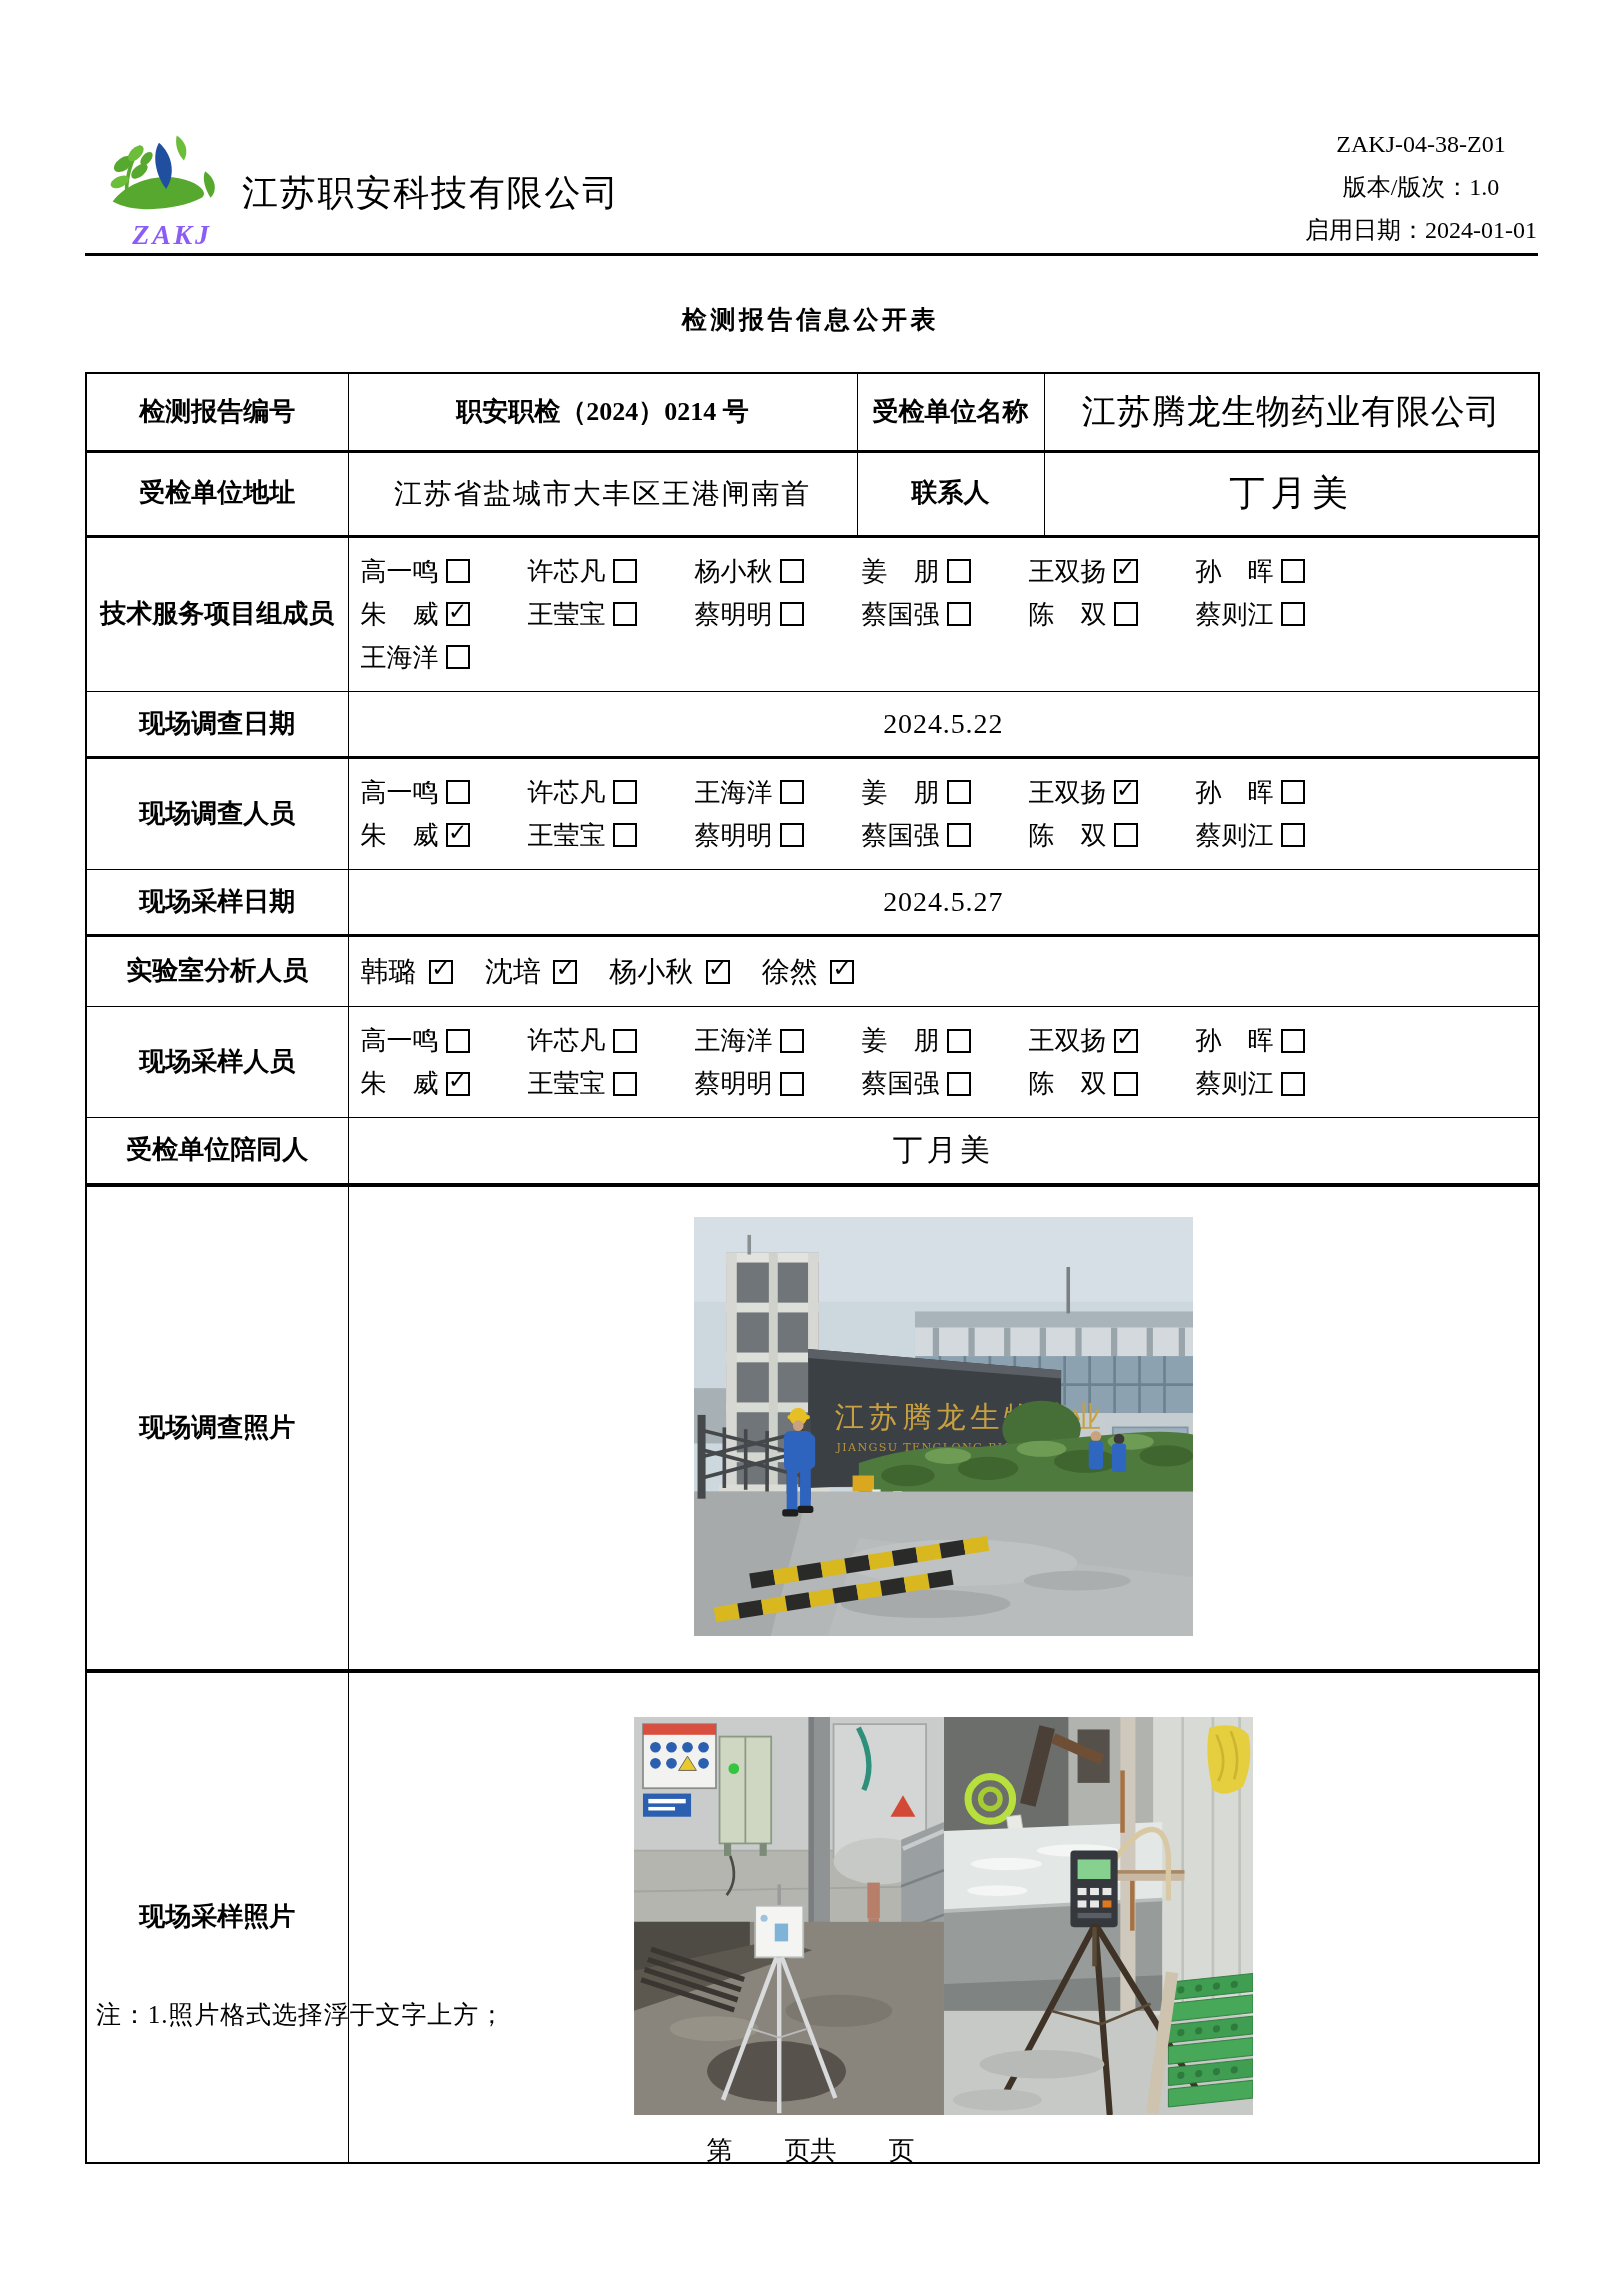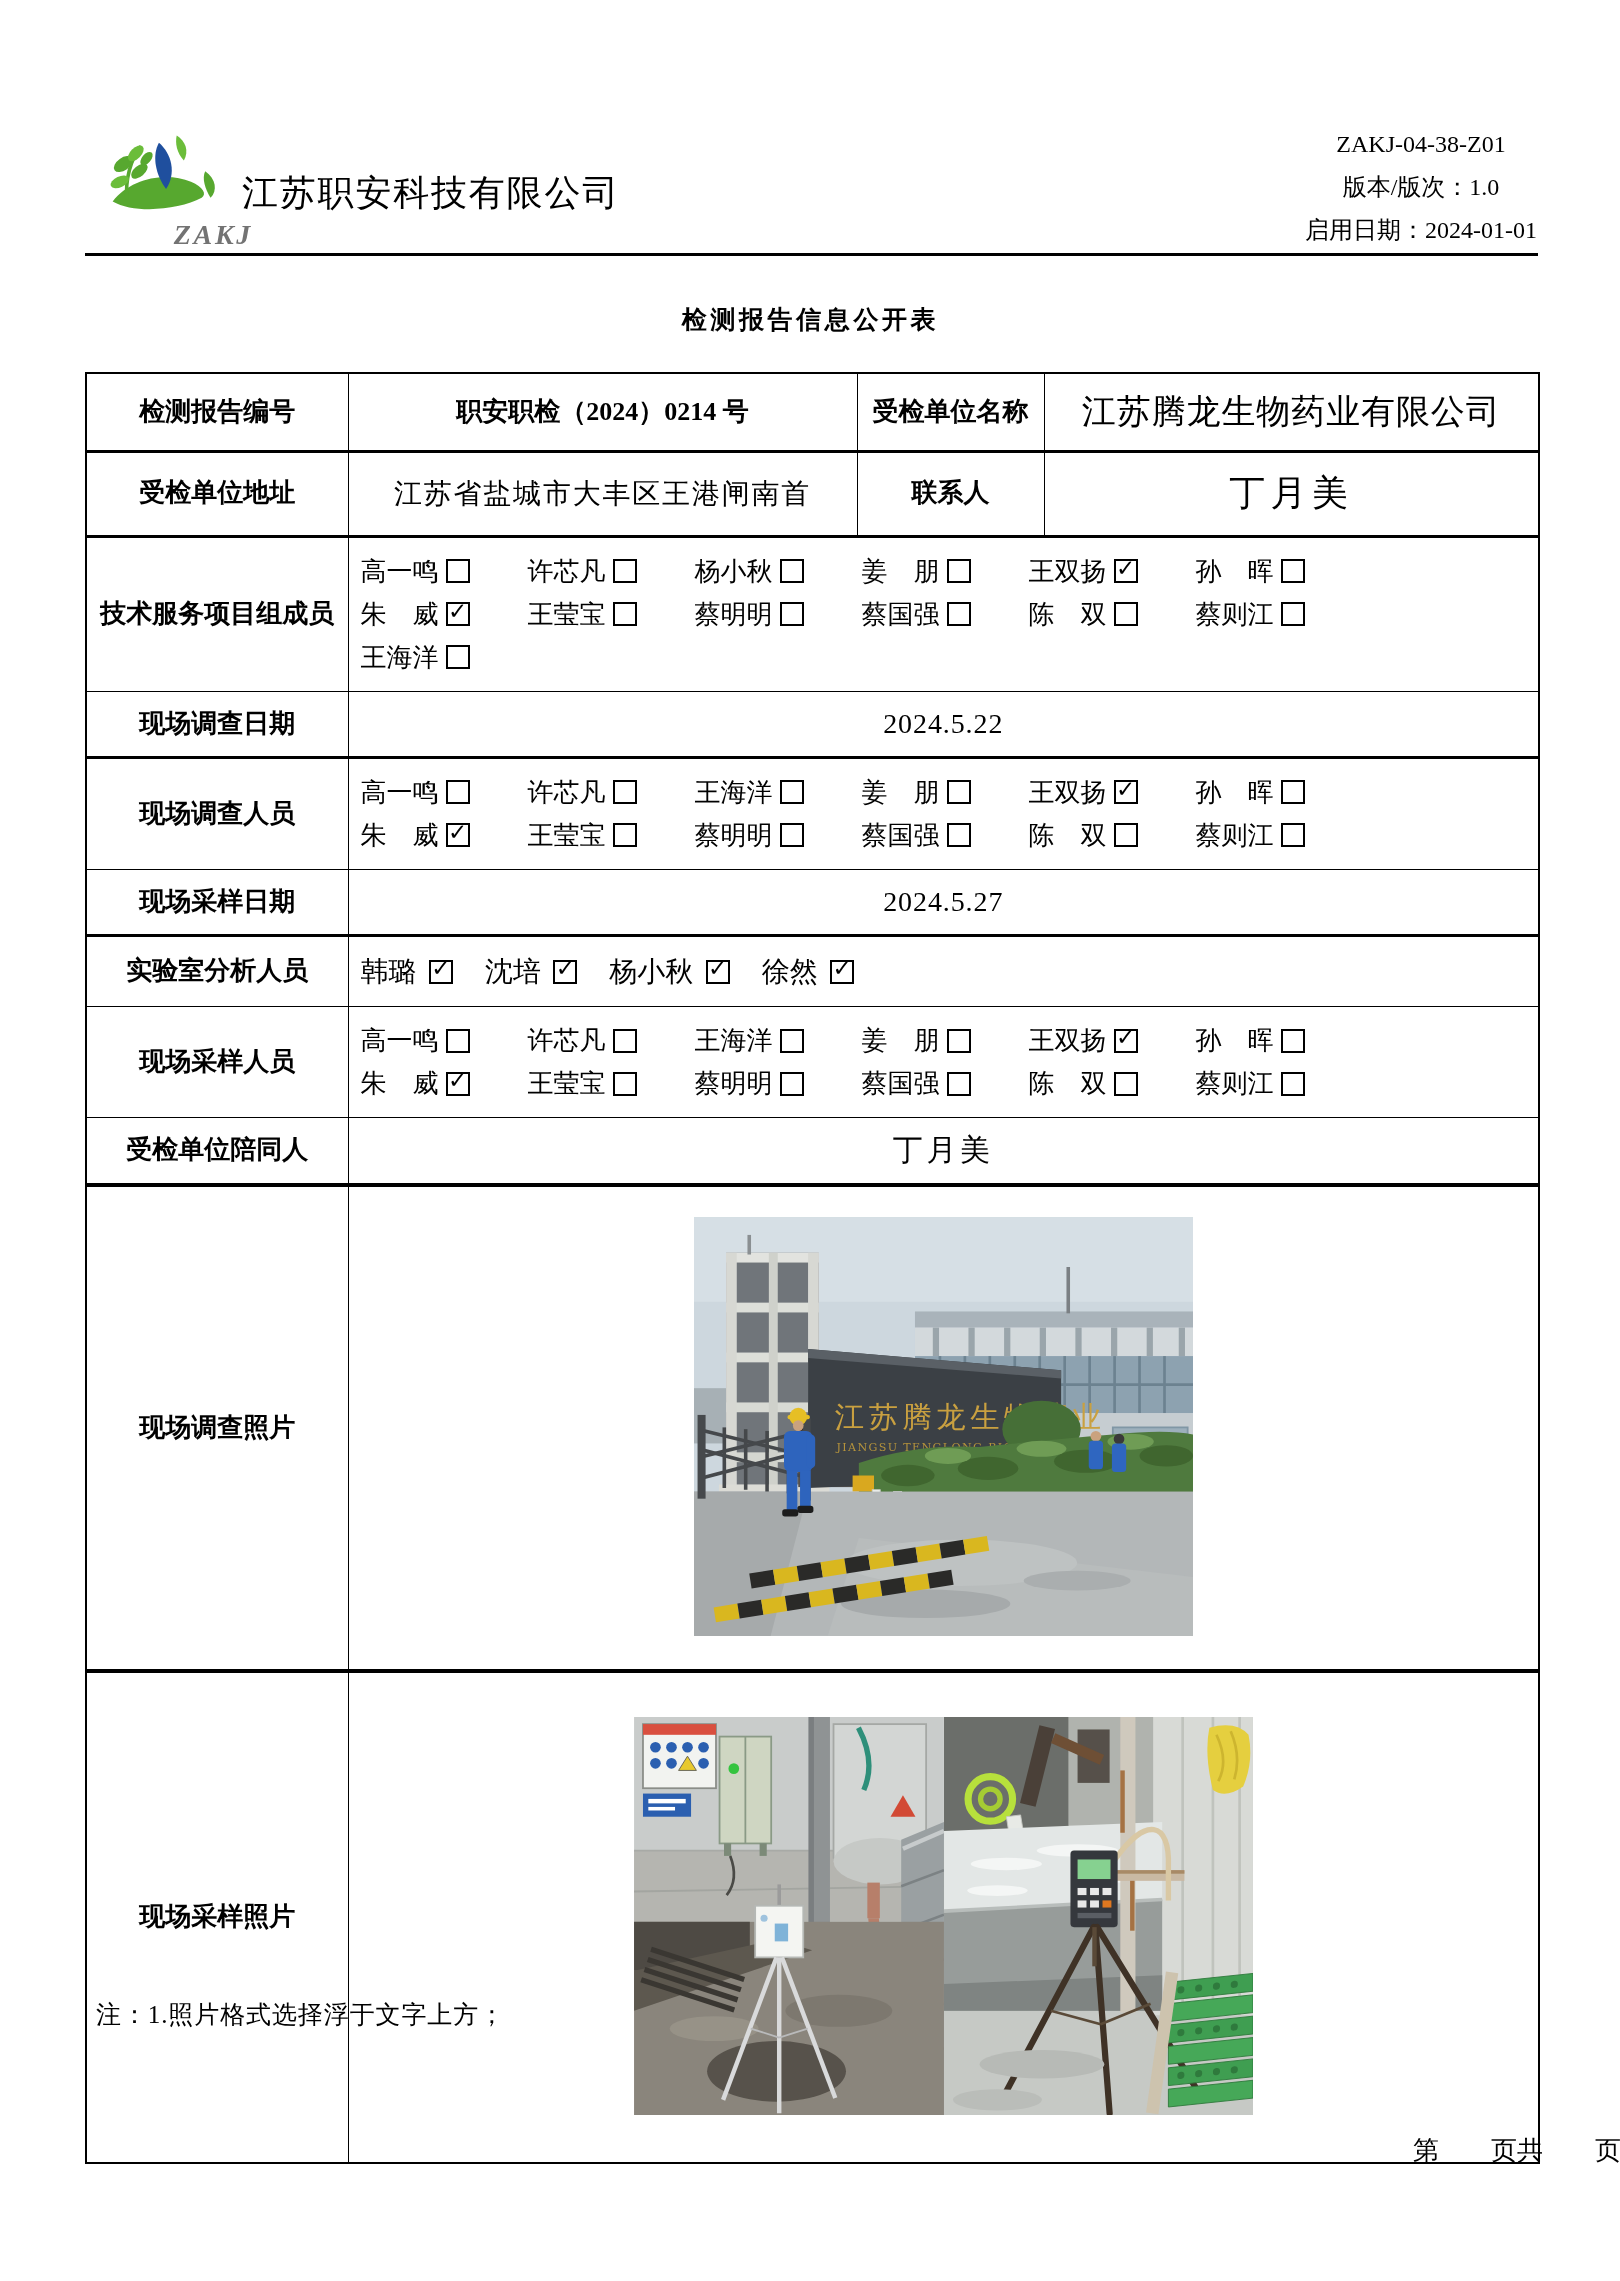--- a/index.html
+++ b/index.html
@@ -1,22 +1,22 @@
 <!DOCTYPE html>
 <html style="font-size:14.3px"><head>
 <meta charset="utf-8">
 <style>
   html,body{margin:0;padding:0;background:#e8e8e8;}
   .page{position:relative;width:1621px;height:2281px;background:#fff;margin:0 auto;
         font-family:"Liberation Serif","DejaVu Serif",serif;color:#000;overflow:hidden;}
 
   
   .logo-svg{position:absolute;left:100px;top:132px;}
-  .logo-caption{position:absolute;left:119px;top:219px;width:134px;text-align:right;
-        font-style:italic;font-weight:700;font-size:28px;letter-spacing:2.7px;color:#737373;}
+  .logo-caption{position:absolute;left:105px;top:219px;width:134px;text-align:center;
+        font-style:italic;font-weight:700;font-size:28px;letter-spacing:2.7px;color:#8b5cf6;}
   .company-name{position:absolute;left:242px;top:169px;font-size:36px;letter-spacing:1.8px;}
   .doc-meta{position:absolute;right:84px;top:123px;text-align:center;font-size:24px;line-height:43px;}
   .header-rule{position:absolute;left:85px;top:253px;width:1453px;height:2.7px;background:#000;}
 
   
   .doc-title{position:absolute;left:0;top:303px;width:100%;text-align:center;
         font-size:25px;font-weight:700;letter-spacing:3.6px;margin:0;}
 
   
   table.form{position:absolute;left:85px;top:372px;width:1453px;border-collapse:collapse;
@@ -47,21 +47,21 @@
   .tight .cb-line{height:45px;}
   .tight .cb-item{width:auto;margin-right:32px;}
   .tight .cb-name{min-width:0;margin-right:5.3px;font-size:28px;}
 
   
   .photo-cell{text-align:center;}
   .photo-pair{display:inline-flex;}
 
   
   .note{position:absolute;left:96px;top:1998px;font-size:25px;letter-spacing:0.9px;}
-  .page-footer{position:absolute;left:0;top:2133px;width:100%;text-align:right;font-size:26px;}
+  .page-footer{position:absolute;left:0;top:2133px;width:100%;text-align:center;font-size:26px;}
 </style>
 </head>
 <body>
 
 <div class="page">
 
   <svg class="logo-svg" width="125" height="89" viewBox="0 0 140 100">
     <path d="M14,78 C34,52 74,44 102,56 C116,62 120,70 114,74 C88,88 38,92 14,78 Z" fill="#57a82f"></path>
     <path d="M118,44 C130,52 132,66 124,74 C118,64 114,52 118,44 Z" fill="#57a82f"></path>
     <path d="M66,12 C80,24 86,46 74,64 C62,48 58,26 66,12 Z" fill="#1f4f9e"></path>

